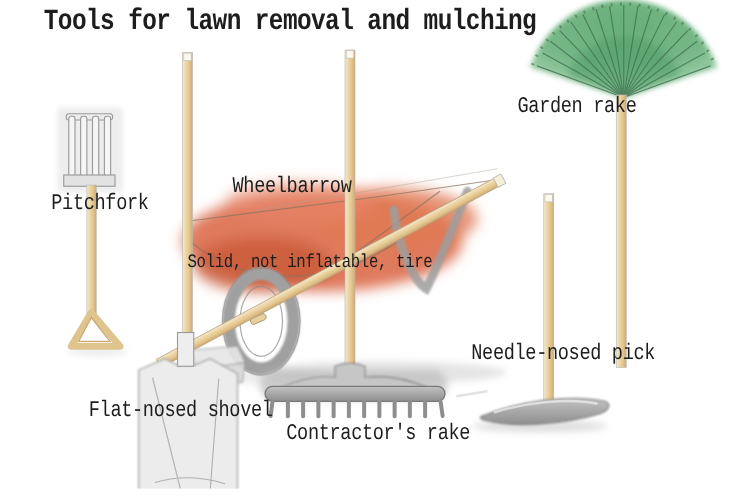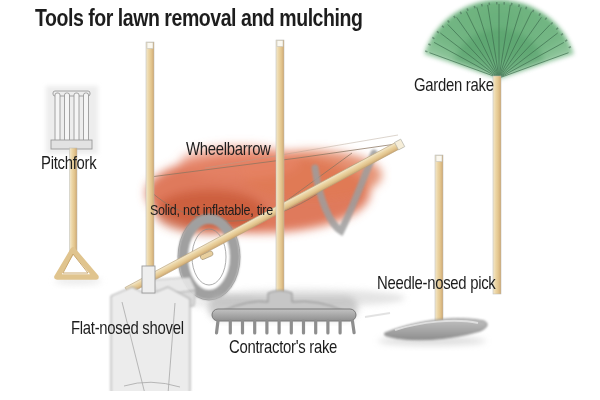--- a/index.html
+++ b/index.html
@@ -1,17 +1,17 @@
 <!DOCTYPE html>
 <html><head>
 <meta charset="utf-8">
 <style>
   html,body{margin:0;padding:0;background:#fff;}
   .stage{position:relative;width:600px;height:391px;background:#ffffff;overflow:hidden;
-         font-family:Liberation Sans, sans-serif;}
+         font-family:Liberation Mono, monospace;}
   .stage svg{position:absolute;left:0;top:0;}
   .lbl{position:absolute;color:#1d1d1d;white-space:nowrap;font-size:16px;
        letter-spacing:-0.3px;transform:scale(.93,1.12);transform-origin:left top;}
   #t-title{left:35px;top:5px;font-size:21px;font-weight:bold;letter-spacing:-0.5px;}
   #t-pitchfork{left:41px;top:153px;}
   #t-wheelbarrow{left:186px;top:139px;}
   #t-tirenote{left:150px;top:202px;font-size:13.5px;}
   #t-gardenrake{left:414px;top:75px;}
   #t-needlepick{left:377px;top:273px;}
   #t-contractor{left:229px;top:337px;}

